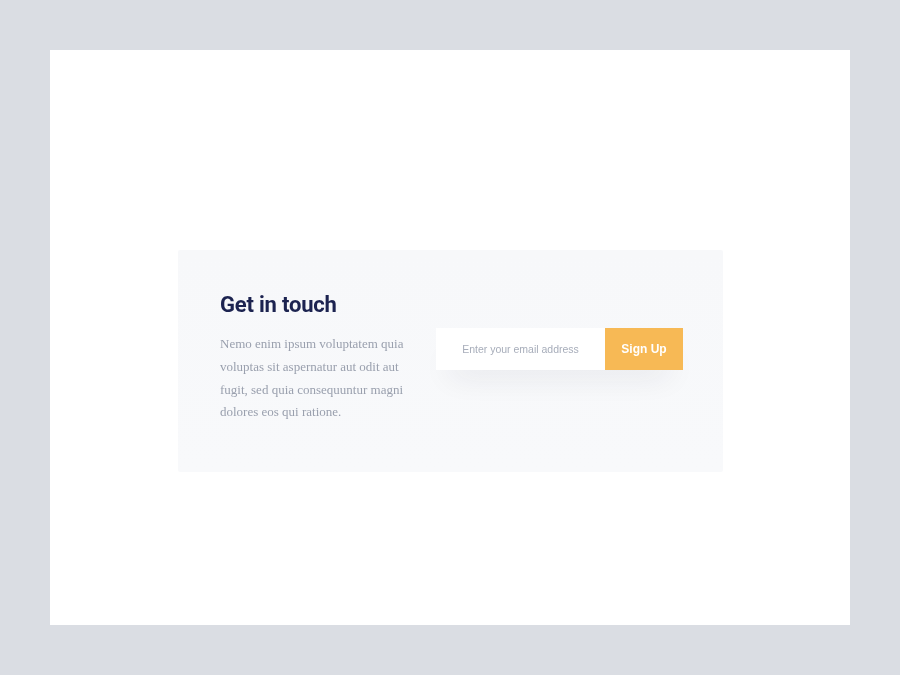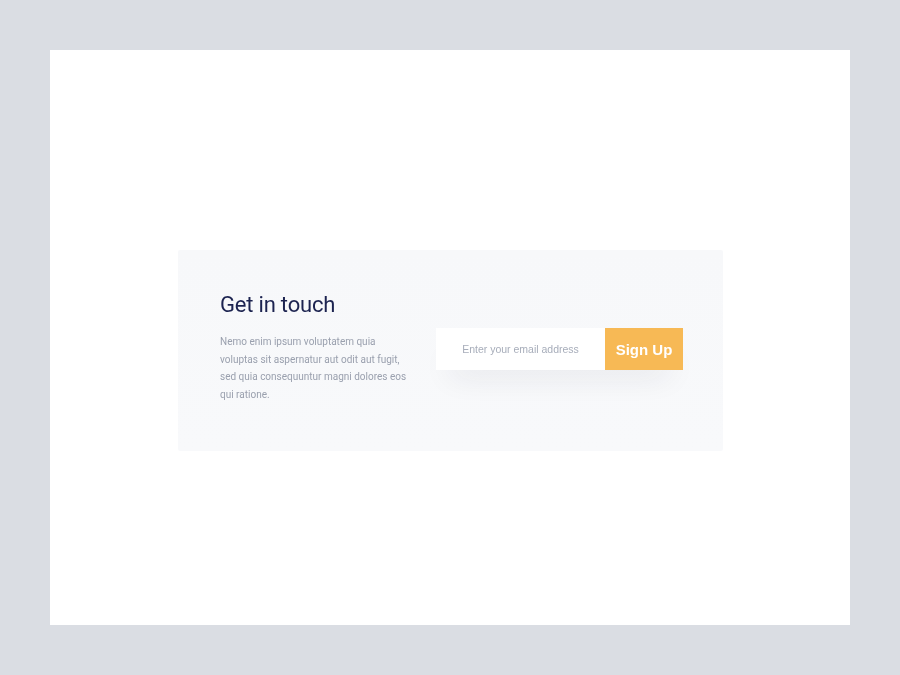--- a/index.html
+++ b/index.html
@@ -30,30 +30,31 @@
     display: flex;
     gap: 28px;
     align-items: flex-start;
   }
   .copy {
     flex: 1 1 0;
     min-width: 0;
   }
   .headline {
     font-size: 22px;
-    font-weight: 400;
+    font-weight: 700;
     color: #1c2350;
     letter-spacing: -0.2px;
     margin-bottom: 16px;
   }
   .body-text {
-    font-size: 10px;
+    font-size: 13px;
     line-height: 1.75;
     color: #9aa0ae;
     max-width: 220px;
+    font-family: Liberation Serif, serif;
   }
   .form-row {
     display: flex;
     width: 247px;
     margin-top: 36px;
     box-shadow: 0 18px 30px -14px rgba(30,35,60,0.12);
   }
   .email-input {
     flex: 1 1 auto;
     height: 42px;
@@ -67,21 +68,21 @@
   }
   .email-input::placeholder {
     color: #a7adba;
   }
   .signup-button {
     width: 78px;
     height: 42px;
     border: none;
     background: #f7b955;
     color: #ffffff;
-    font-size: 15px;
+    font-size: 12px;
     font-weight: 600;
     cursor: pointer;
   }
 </style>
 </head>
 <body>
 
 <div class="stage">
   <div class="card">
     <div class="copy">

